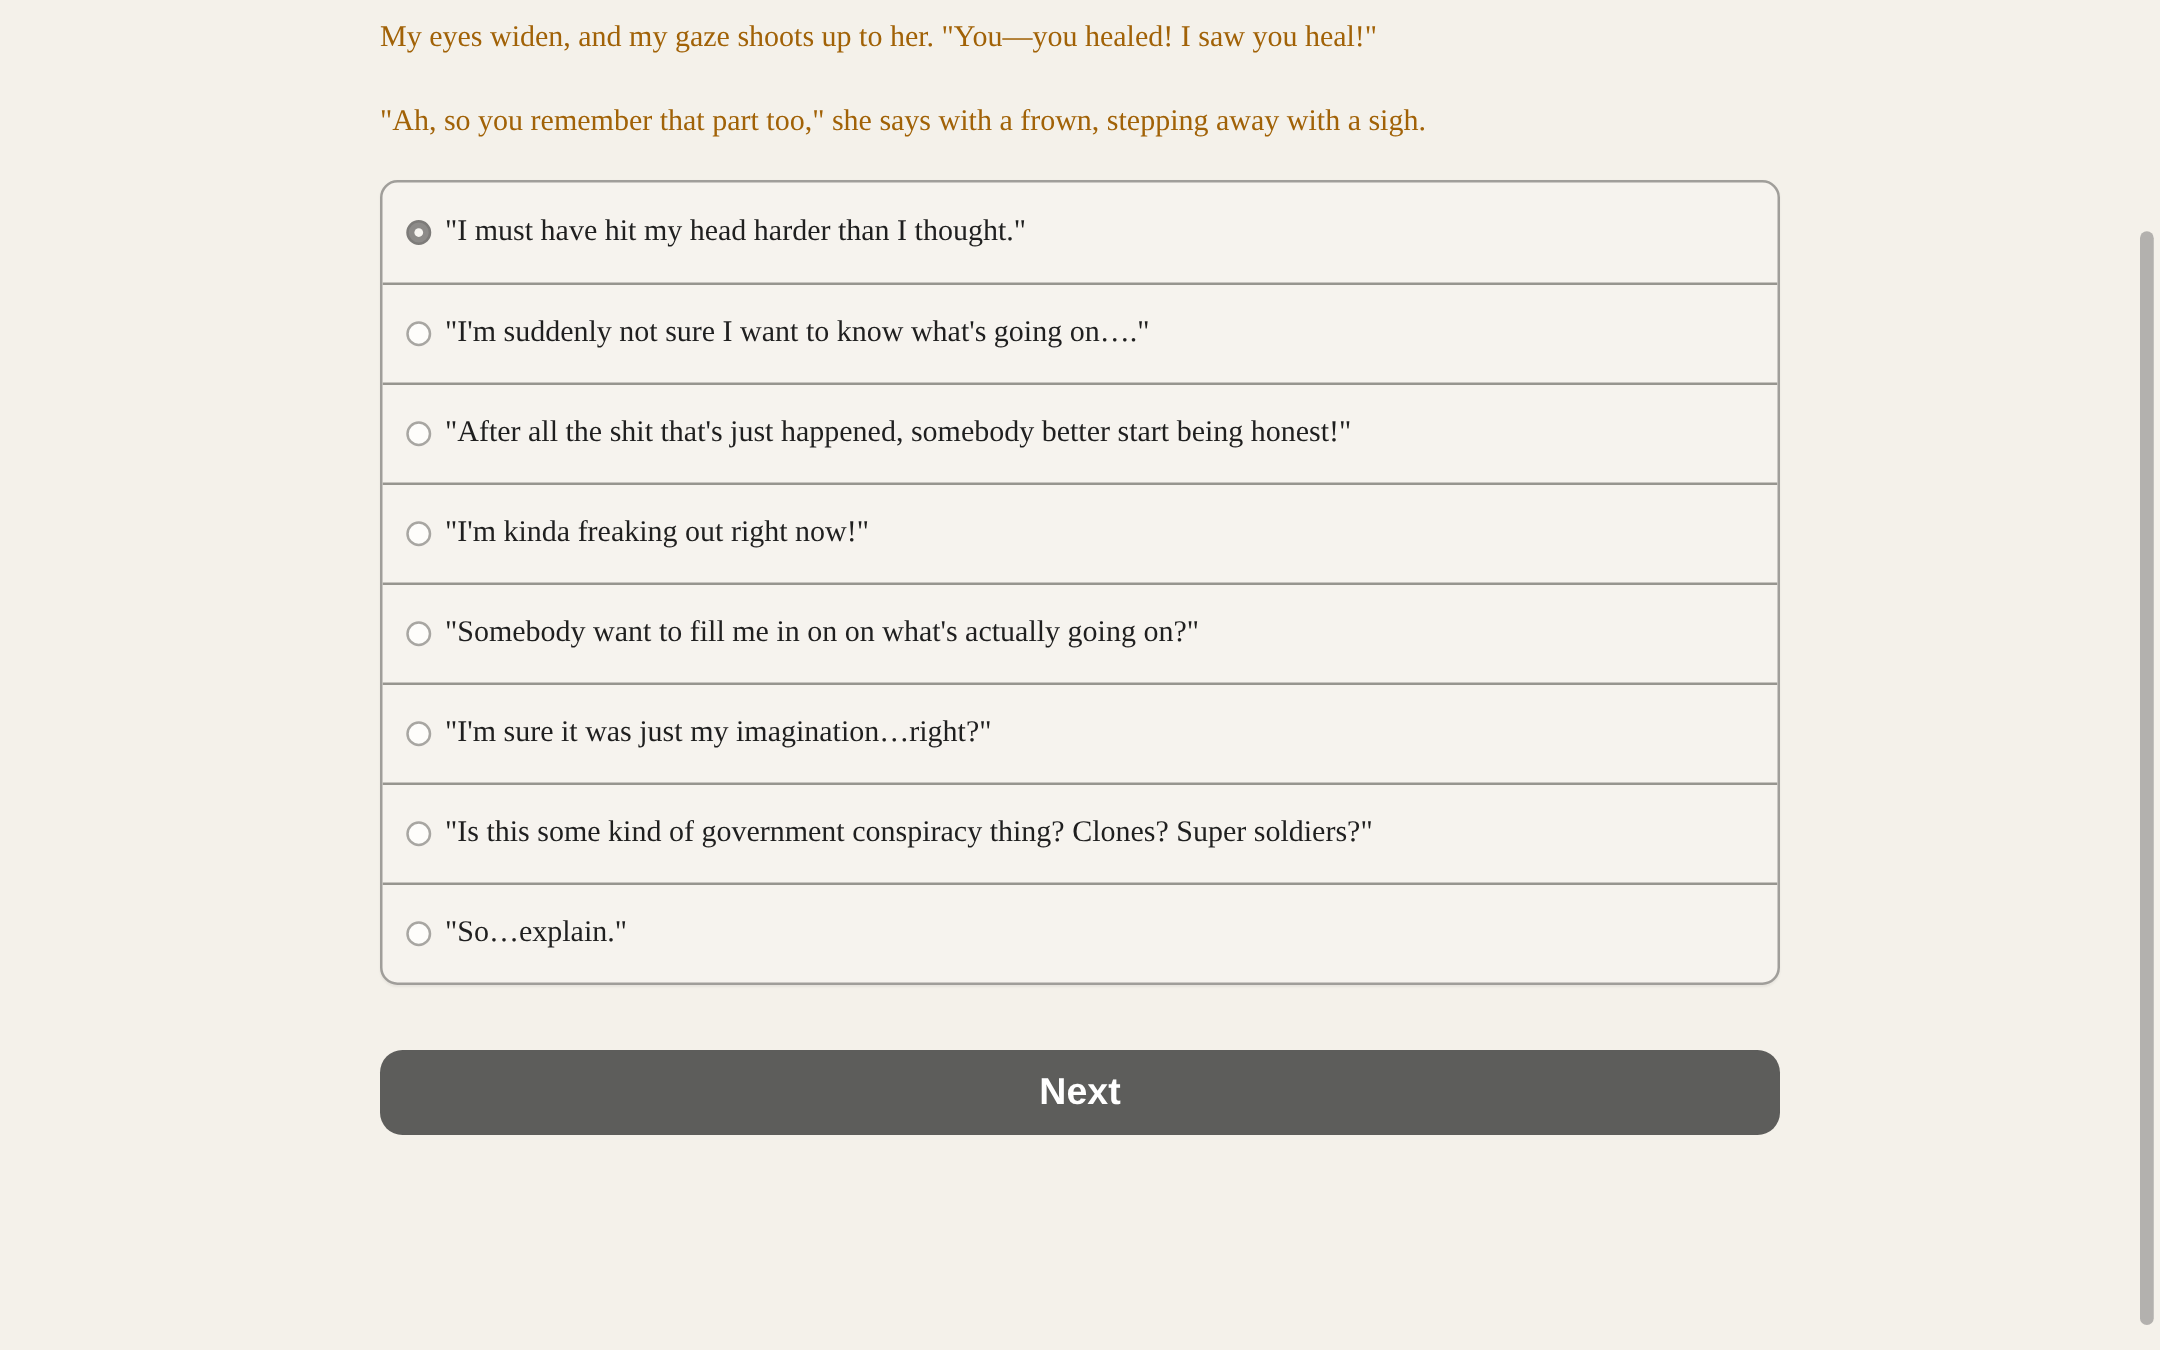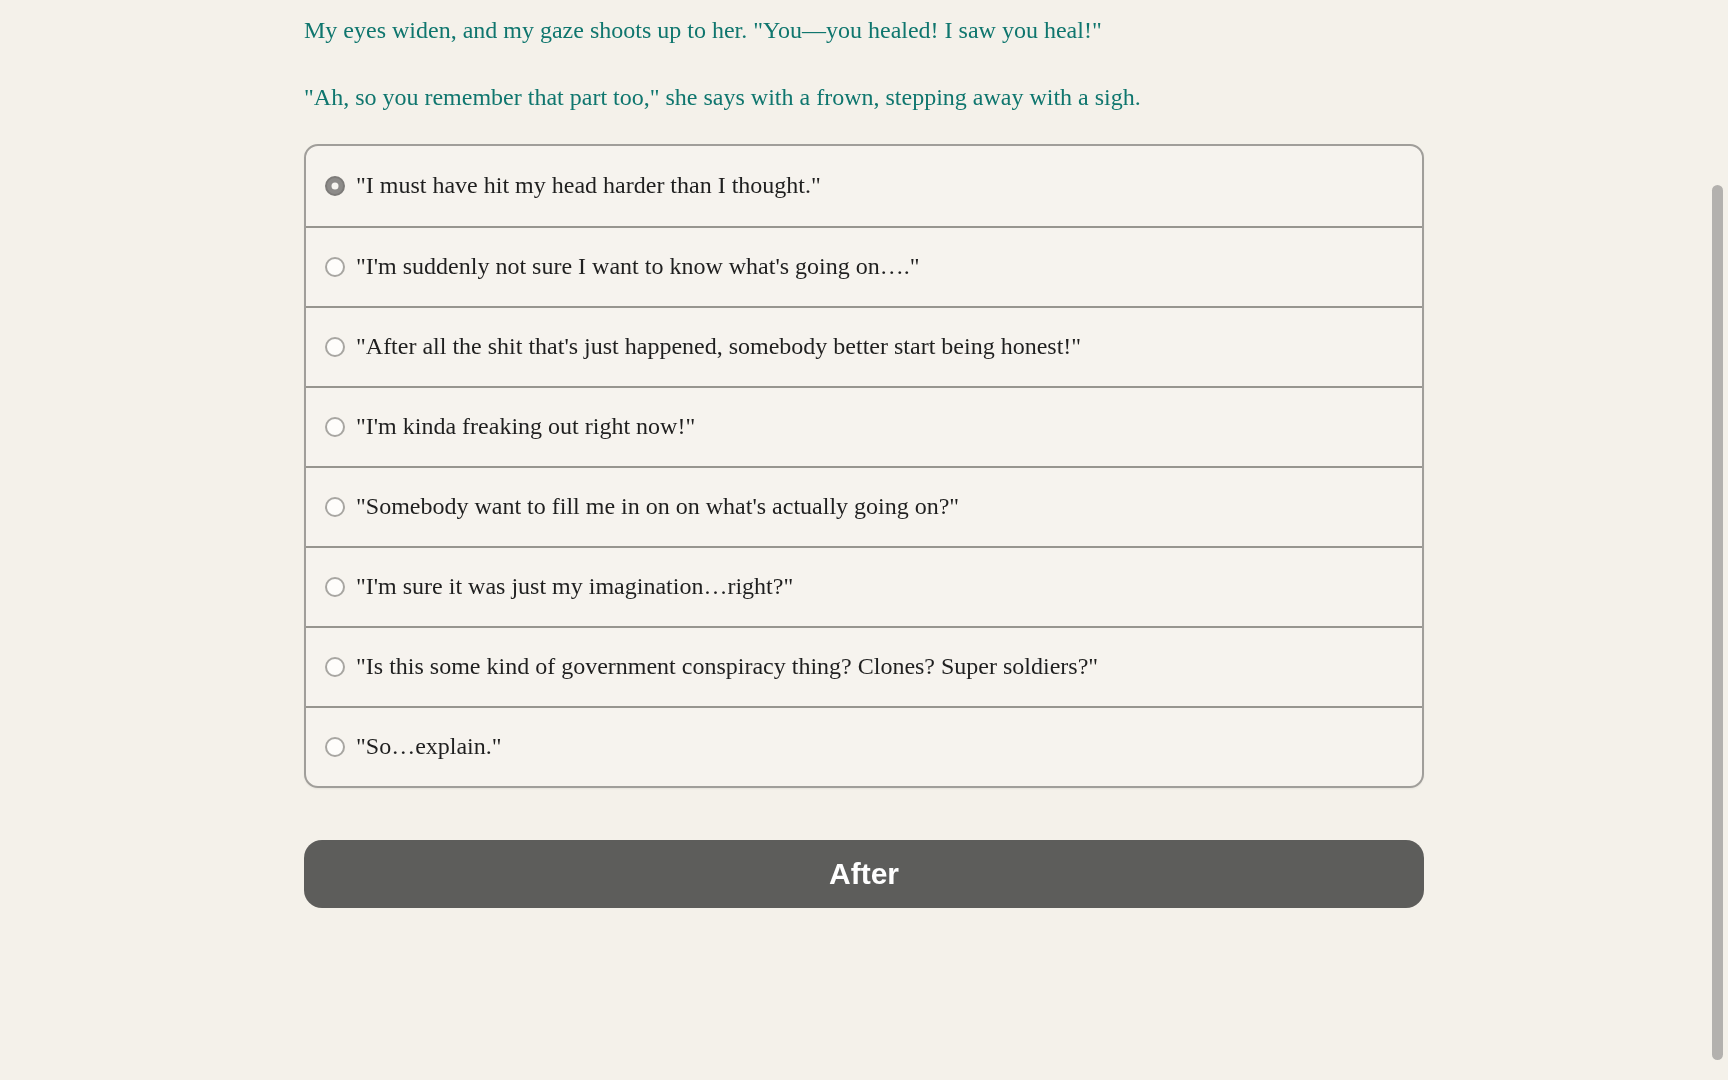--- a/index.html
+++ b/index.html
@@ -15,21 +15,21 @@
     font-family: "Liberation Serif", "DejaVu Serif", serif;
   }
   .content {
     width: 1120px;
     margin: 0 auto;
     padding-top: 10px;
   }
   .story-paragraph {
     font-size: 24px;
     line-height: 1.7;
-    color: #0f766e;
+    color: #a16207;
     margin: 0 0 26px 0;
   }
   .choice-list {
     border: 2px solid #a09e9a;
     border-radius: 14px;
     background: #f6f3ee;
     margin-top: 3px;
     overflow: hidden;
     box-shadow: 0 1px 2px rgba(0,0,0,0.06);
   }
@@ -144,17 +144,17 @@
     <span class="radio"></span>
     <span class="choice-label">"Is this some kind of government conspiracy thing? Clones? Super soldiers?"</span>
   </div>
 
   <div class="choice-row">
     <span class="radio"></span>
     <span class="choice-label">"So…explain."</span>
   </div>
 </div>
 
-  <button class="next-button">After</button>
+  <button class="next-button">Next</button>
 
 </div>
 
 <div class="scrollbar-thumb"></div>
 
 </body></html>

